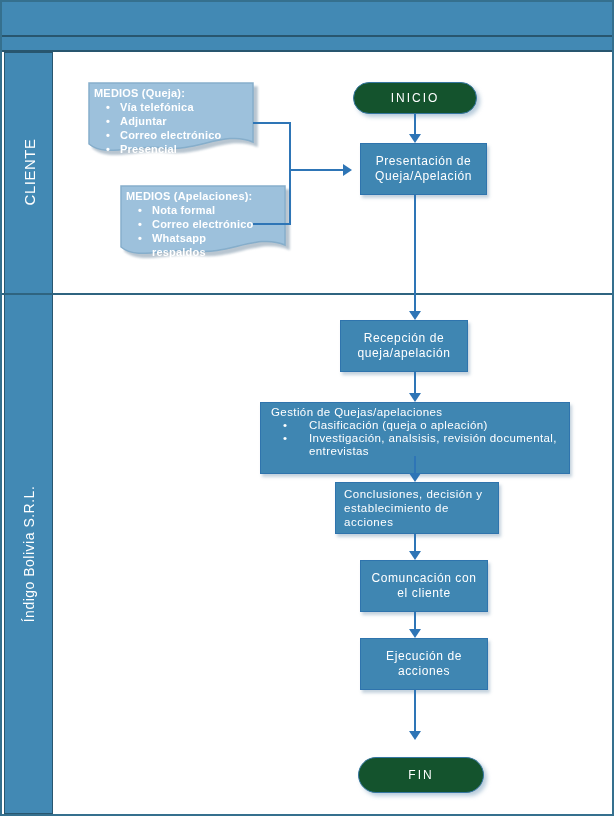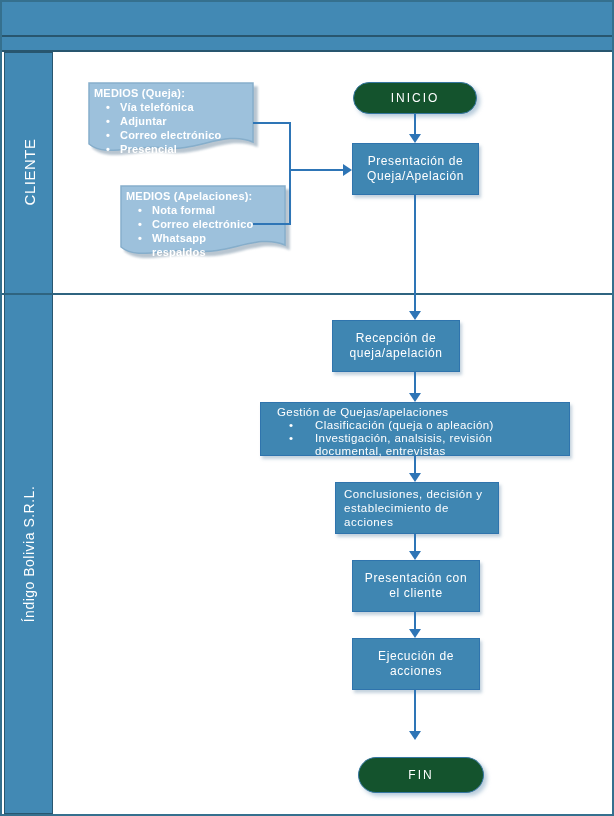--- a/index.html
+++ b/index.html
@@ -37,21 +37,21 @@
   .doc-title { font-weight:bold; font-size:11px; line-height:14px; letter-spacing:0.2px; }
   .doc-item  { display:flex; font-weight:bold; font-size:11px; line-height:14px; letter-spacing:0.2px; }
   .doc-item .bullet { flex:none; width:14px; margin-left:12px; }
   .doc-item .txt { white-space:pre-line; }
 
   
   .node { position:absolute; background:#3f86b2; border:1px solid #2f74ad;
           color:#ffffff; box-shadow:2px 3px 3px rgba(125,155,180,0.45); }
   .node.center { display:flex; align-items:center; justify-content:center;
                  text-align:center; font-size:12px; line-height:15px;
-                 letter-spacing:0.6px; padding:2px 6px; }
+                 letter-spacing:0.6px; padding:2px 6px;margin-left:8px; }
   .node.leftal { text-align:left; padding:4px 8px; font-size:12px;
                  line-height:14px; letter-spacing:0.5px; }
   .g-title { font-size:11.5px; line-height:13px; letter-spacing:0.4px; }
   .g-item  { display:flex; font-size:11.5px; line-height:13px; letter-spacing:0.4px; }
   .g-item .bullet { flex:none; width:26px; margin-left:12px; }
 
   
   .oval { position:absolute; background:#14532d; border:1px solid #3576a0;
           border-radius:999px; color:#ffffff; display:flex; align-items:center;
           justify-content:center; font-size:12px; letter-spacing:2px;
@@ -132,38 +132,38 @@
   </div>
 
   <div class="node center" style="left:350px; top:141px; width:127px; height:52px;">
     <span>Presentación de Queja/Apelación</span>
   </div>
 
   <div class="node center" style="left:330px; top:318px; width:128px; height:52px;">
     <span>Recepción de queja/apelación</span>
   </div>
 
-  <div class="node leftal" style="left:258px; top:400px; width:310px; height:54px; padding:3px 16px;">
+  <div class="node leftal" style="left:258px; top:400px; width:310px; height:72px; padding:3px 10px;">
     <div class="g-title">Gestión de Quejas/apelaciones</div>
     <div class="g-item">
       <span class="bullet">•</span>
       <span>Clasificación (queja o apleación)</span>
     </div>
     <div class="g-item">
       <span class="bullet">•</span>
       <span>Investigación, analsisis, revisión documental, entrevistas</span>
     </div>
   </div>
 
   <div class="node leftal" style="left:333px; top:480px; width:164px; height:52px; font-size:11.5px;">
     <span>Conclusiones, decisión y establecimiento de acciones</span>
   </div>
 
   <div class="node center" style="left:350px; top:558px; width:128px; height:52px;">
-    <span>Presentación con el cliente</span>
+    <span>Comuncación con el cliente</span>
   </div>
 
   <div class="node center" style="left:350px; top:636px; width:128px; height:52px;">
     <span>Ejecución de acciones</span>
   </div>
 
   <div class="oval" style="left:356px; top:738px; width:126px; height:36px;margin-top:17px;">
     <span>FIN</span>
   </div>
 

